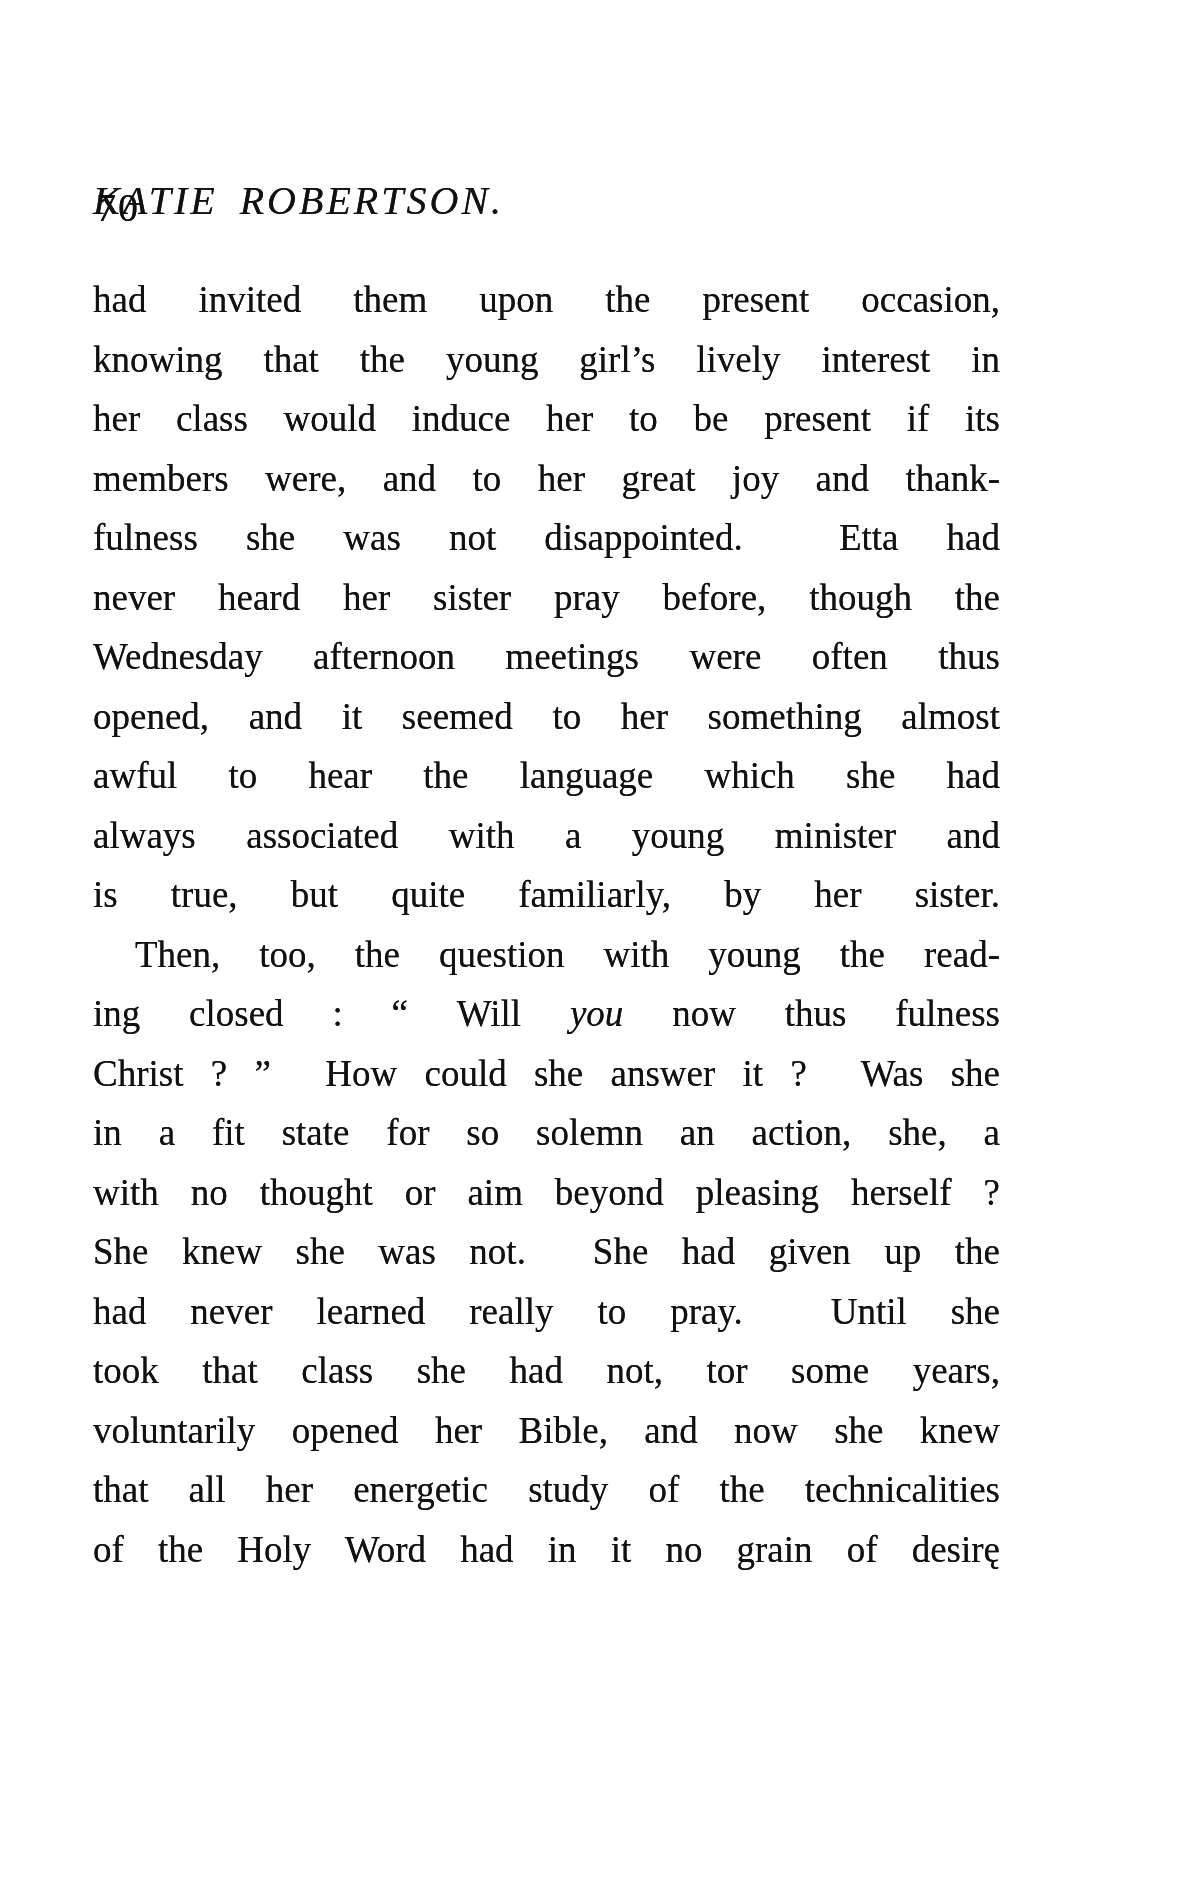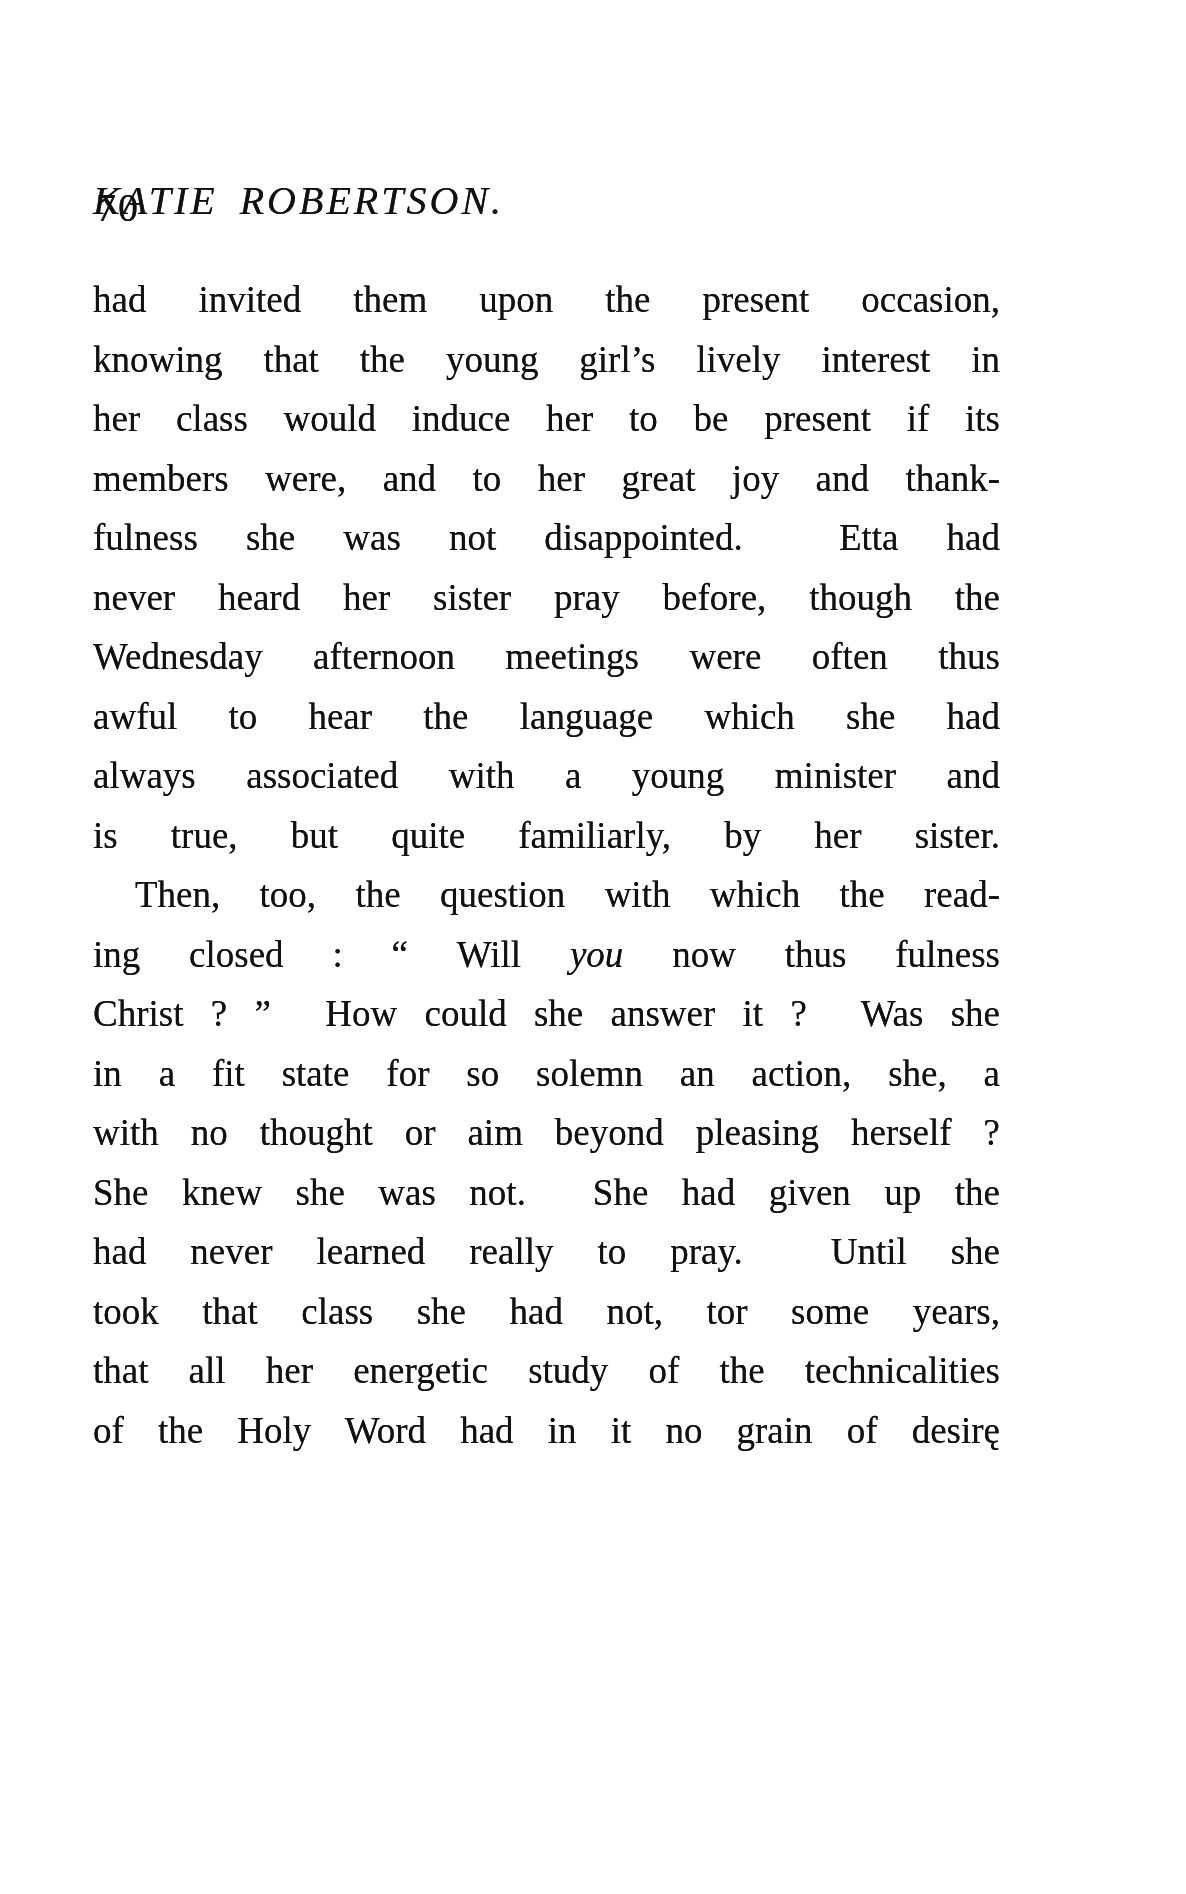--- a/index.html
+++ b/index.html
@@ -43,31 +43,33 @@
   <div class="runhead">KATIE ROBERTSON.</div>
 
   <div class="bodyblock">
     <div class="line">had invited them upon the present occasion,</div>
     <div class="line">knowing that the young girl’s lively interest in</div>
     <div class="line">her class would induce her to be present if its</div>
     <div class="line">members were, and to her great joy and thank-</div>
     <div class="line">fulness she was not disappointed.&nbsp; Etta had</div>
     <div class="line">never heard her sister pray before, though the</div>
     <div class="line">Wednesday afternoon meetings were often thus</div>
+    <div class="line">opened, and it seemed to her something almost</div>
     <div class="line">awful to hear the language which she had</div>
     <div class="line">always associated with a young minister and</div>
     <div class="line">is true, but quite familiarly, by her sister.</div>
-    <div class="line indent">Then, too, the question with which the read-</div>
+    <div class="line indent">Then, too, the question with young the read-</div>
     <div class="line"><span>ing closed&nbsp;: “&nbsp;Will </span><span class="em">you</span><span> now thus fulness</span></div>
     <div class="line">Christ&nbsp;?&nbsp;”&nbsp; How could she answer it&nbsp;?&nbsp; Was she</div>
     <div class="line">in a fit state for so solemn an action, she, a</div>
     <div class="line">with no thought or aim beyond pleasing herself&nbsp;?</div>
     <div class="line">She knew she was not.&nbsp; She had given up the</div>
     <div class="line">had never learned really to pray.&nbsp; Until she</div>
     <div class="line">took that class she had not, tor some years,</div>
+    <div class="line">voluntarily opened her Bible, and now she knew</div>
     <div class="line">that all her energetic study of the technicalities</div>
     <div class="line">of the Holy Word had in it no grain of desirę</div>
   </div>
 
   <div class="speck a"></div>
   <div class="speck b"></div>
   <div class="dash d1"></div>
   <div class="dash d2"></div>
   <div class="dash d3"></div>
   <div class="dash d4"></div>

